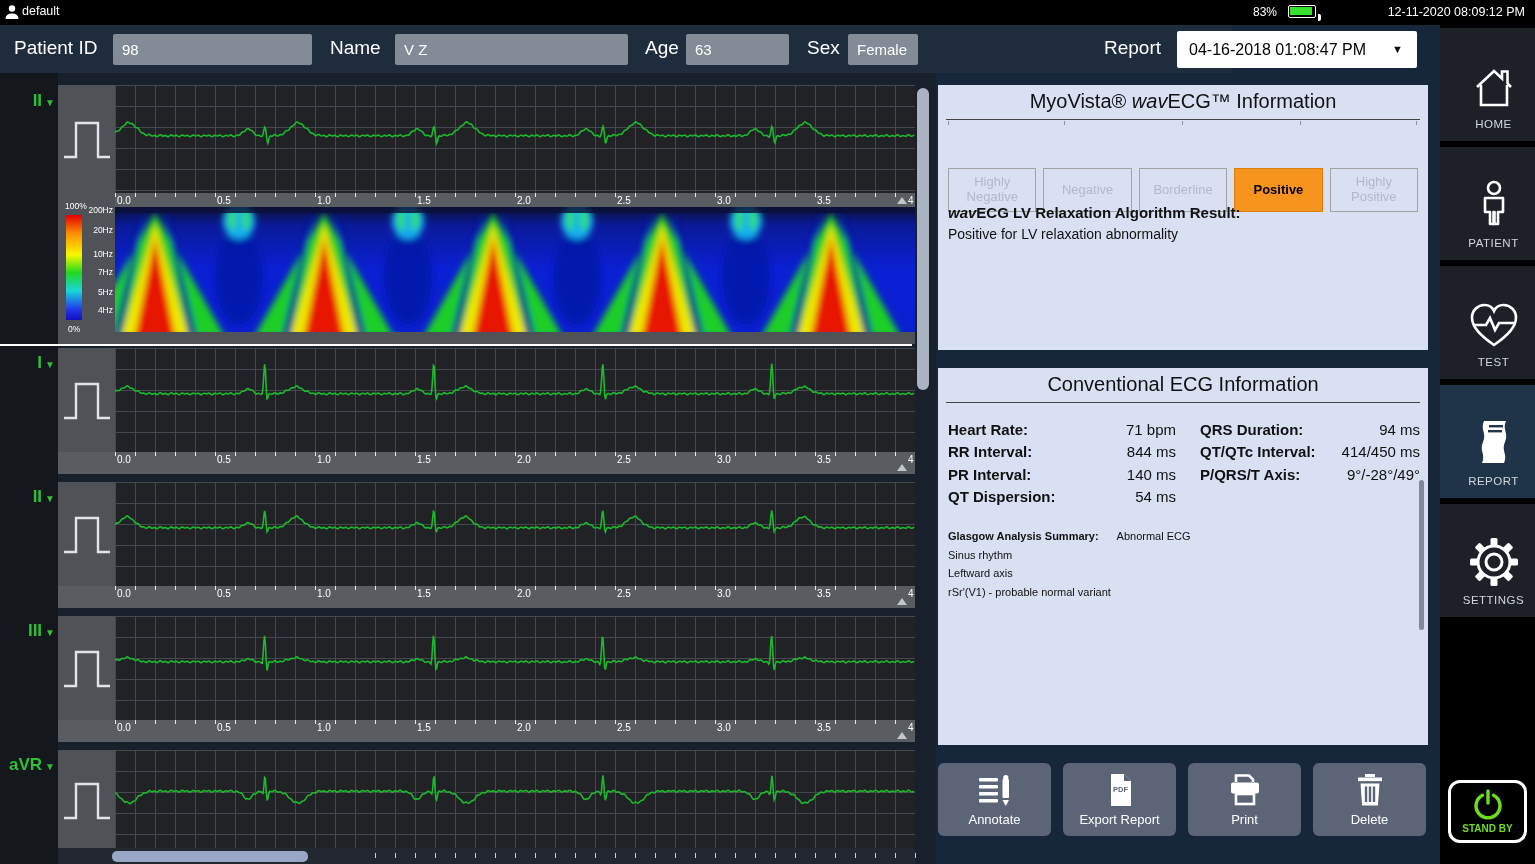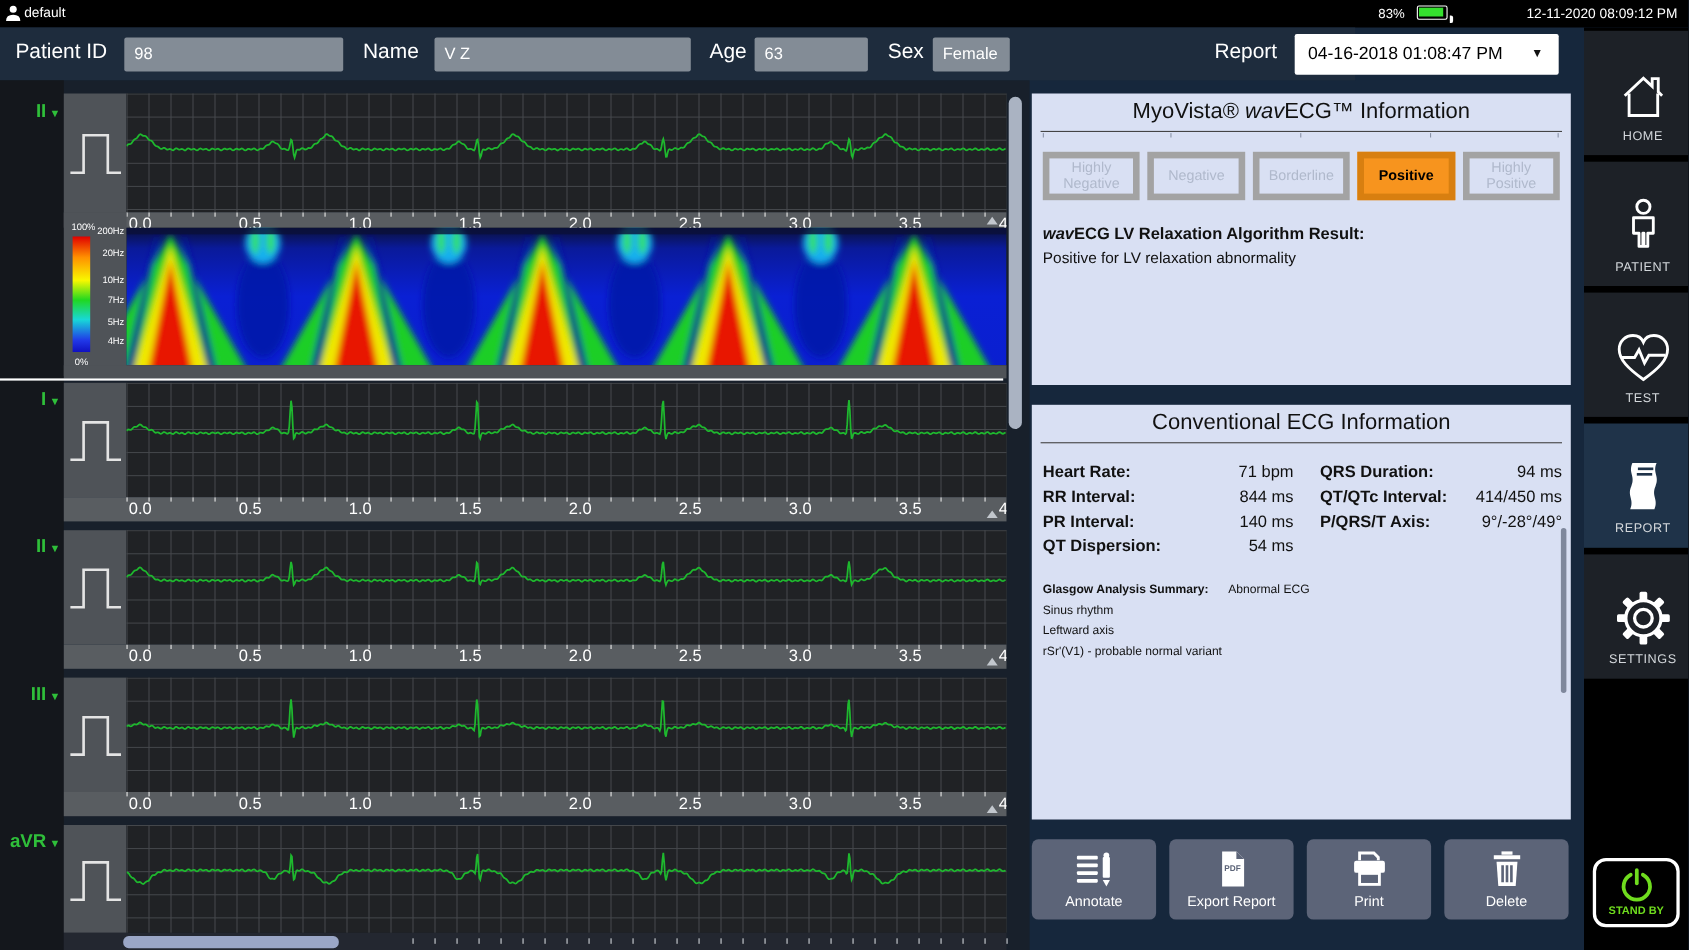--- a/index.html
+++ b/index.html
@@ -36,42 +36,42 @@
   .ecg-leftcol { position:absolute; left:0; top:0; width:58px; height:791px; background:#14171c; }
   .lead-label { position:absolute; left:0; width:55px; text-align:right; color:#2fbf3a; font-size:17px; font-weight:bold; }
   .lead-label .tri { font-size:10px; margin-left:3px; }
   .cal { position:absolute; left:58px; width:57px; background:#4f5358; }
   .plot { position:absolute; left:115px; width:800px; background:#202225;
           background-image:linear-gradient(#45484c 1px, transparent 1px), linear-gradient(90deg,#45484c 1px, transparent 1px);
           background-size:20px 21px; }
   .plot svg { position:absolute; left:0; top:0; }
   .tstrip { position:absolute; left:58px; width:857px; background:#595d61; overflow:hidden; }
   .tstrip .tick { position:absolute; top:0; width:1px; height:4px; background:#e8e8e8; }
-  .tstrip .tlabel { position:absolute; top:2px; font-size:15px; color:#fff; }
+  .tstrip .tlabel { position:absolute; top:2px; font-size:10px; color:#fff; }
   .tstrip .corner-tri { position:absolute; right:8px; bottom:3px; width:0; height:0; border-left:5px solid transparent; border-right:5px solid transparent; border-bottom:7px solid #c2c7cd; }
   .spectro { position:absolute; left:115px; top:134px; width:800px; height:125px; }
   .spectro-gutter { position:absolute; left:58px; top:120px; width:57px; height:149px; background:#4f5358; }
   .colorbar { position:absolute; left:8px; top:22px; width:16px; height:105px;
       background:linear-gradient(#e00000,#ff9000 18%,#f8f800 38%,#20d820 55%,#18d8d8 72%,#2038e8 90%,#1010c0); }
   .cb-lab { position:absolute; font-size:8.5px; color:#fff; }
   .freq-lab { position:absolute; right:2px; font-size:8.5px; color:#fff; text-align:right; }
   .white-divider { position:absolute; left:0; top:271px; width:912px; height:2px; background:#fff; }
   .vscroll { position:absolute; left:917px; top:15px; width:12px; height:302px; background:#aab3c2; border-radius:6px; }
   .hscroll-row { position:absolute; left:58px; top:775px; width:857px; height:16px; background:#232730; }
   .hscroll-thumb { position:absolute; left:54px; top:3px; width:196px; height:11px; background:#9aa6c6; border-radius:5px; }
   .hscroll-row .tick { position:absolute; top:5px; width:1px; height:5px; background:#cfd3d8; }
 
   
   .panel { position:absolute; left:938px; width:490px; background:#d9e0f3; color:#111; }
   .panel-title { text-align:center; font-size:20px; padding-top:5px; }
   .panel-hr { margin:6px 8px 0 8px; border-top:1.5px solid #444; height:0; }
   .class-ticks { position:relative; height:6px; margin:0 8px; }
   .class-ticks i { position:absolute; top:1px; width:1px; height:4px; background:#8a93a8; }
   .class-row { position:absolute; left:10px; top:53px; width:470px; display:flex; gap:7px; }
-  .class-btn { flex:1; height:44px; border:6px solid #a3a3a3; color:#b0b9cc; font-size:13px; display:flex; align-items:center; justify-content:center; text-align:center; line-height:1.15; padding:2px; cursor:pointer; }
+  .class-btn { flex:1; height:44px; border:1px solid #a3a3a3; color:#b0b9cc; font-size:13px; display:flex; align-items:center; justify-content:center; text-align:center; line-height:1.15; padding:2px; cursor:pointer;margin-top:30px; }
   .class-btn.selected { background:#F7941E; border-color:#d87f10; color:#000; font-weight:bold; }
   .result-label { position:absolute; left:10px; top:119px; font-size:15px; font-weight:bold; }
   .result-text { position:absolute; left:10px; top:141px; font-size:14px; }
   .meas { position:absolute; left:10px; top:50px; width:472px; font-size:15px; }
   .meas-row { display:flex; height:22.5px; align-items:center; }
   .meas-row .l-lab { width:128px; font-weight:bold; }
   .meas-row .l-val { width:100px; text-align:right; }
   .meas-row .r-lab { width:132px; font-weight:bold; margin-left:24px; }
   .meas-row .r-val { flex:1; text-align:right; }
   .glasgow { position:absolute; left:10px; top:162px; font-size:11px; width:470px; }

